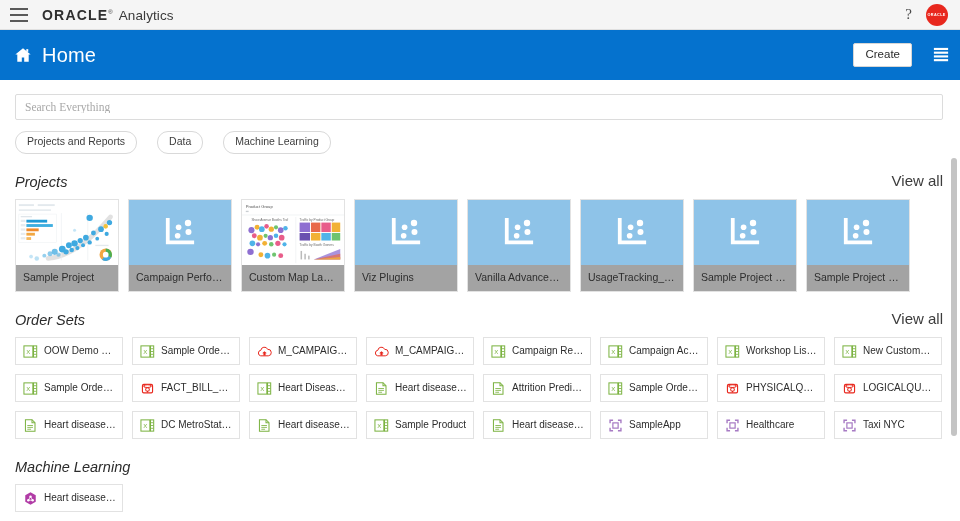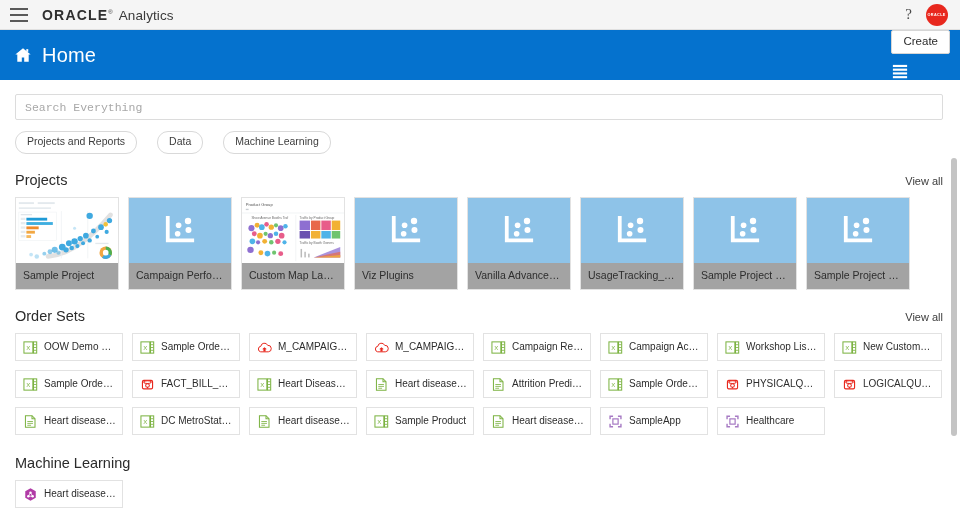--- a/index.html
+++ b/index.html
@@ -85,21 +85,21 @@
   }
   .home-icon { width: 18px; height: 18px; margin-right: 10px; flex: none; }
   .page-title {
     color: #fff;
     font-size: 20px;
     font-weight: 300;
     letter-spacing: .2px;
   }
   .bluebar-right {
     margin-left: auto;
-    display: flex; align-items: flex-start; gap: 10px; flex-direction: column;
+    display: flex; align-items: center; gap: 20px;
   }
   .create-btn {
     background: #fff;
     color: #2b2b2b;
     border: 1px solid #d6d6d6;
     border-radius: 2px;
     font-size: 11.5px;
     padding: 4px 11px 5px;
     cursor: pointer;
     font-family: "Liberation Sans", sans-serif;
@@ -118,21 +118,21 @@
   .search-input {
     width: 100%;
     height: 26px;
     border: 1px solid #dcdcdc;
     border-radius: 2px;
     background: #fff;
     font-size: 11.5px;
     color: #333;
     padding: 0 9px;
     outline: none;
-    font-family: Liberation Mono, monospace;
+    font-family: Liberation Serif, serif;
   }
   .search-input::placeholder { color: #a8a8a8; }
 
   .pills {
     display: flex; gap: 20px;
     padding: 11px 15px 0 15px;
   }
   .pill {
     border: 1px solid #d9d9d9;
     border-radius: 11px;
@@ -148,24 +148,25 @@
 
   .section-head {
     display: flex; align-items: flex-end;
     padding: 0 17px 0 15px;
     margin-top: 18px;
   }
   .section-title {
     font-size: 14.5px;
     color: #2b2b2b;
     font-weight: normal;
+    font-style: italic;
   }
   .view-all {
     margin-left: auto;
-    font-size: 11px;
+    font-size: 15px;
     color: #3c3c3c;
     cursor: pointer;
     padding-bottom: 1px;
   }
 
   
   .proj-row {
     display: flex; gap: 9px;
     padding: 9px 15px 0 15px;
   }
@@ -736,20 +737,27 @@
         </svg>
       <div class="ds-label">SampleApp</div>
     </div>
     <div class="ds-card">
       <svg class="ds-icon" viewBox="0 0 16 16">
           <path d="M2.2 5.6 V2.4 h3.2 M10.6 2.4 h3.2 v3.2 M13.8 10.4 v3.2 h-3.2 M5.4 13.6 h-3.2 v-3.2" fill="none" stroke="#a77bc4" stroke-width="1.5"></path>
           <rect x="5.2" y="5.2" width="5.6" height="5.6" fill="none" stroke="#a77bc4" stroke-width="1.3"></rect>
         </svg>
       <div class="ds-label">Healthcare</div>
     </div>
+    <div class="ds-card">
+      <svg class="ds-icon" viewBox="0 0 16 16">
+          <path d="M2.2 5.6 V2.4 h3.2 M10.6 2.4 h3.2 v3.2 M13.8 10.4 v3.2 h-3.2 M5.4 13.6 h-3.2 v-3.2" fill="none" stroke="#a77bc4" stroke-width="1.5"></path>
+          <rect x="5.2" y="5.2" width="5.6" height="5.6" fill="none" stroke="#a77bc4" stroke-width="1.3"></rect>
+        </svg>
+      <div class="ds-label">Taxi NYC</div>
+    </div>
   </div>
 
   <div class="section-head ml-head">
     <div class="section-title">Machine Learning</div>
   </div>
   <div class="ds-row ml-row">
     <div class="ds-card">
       <svg class="ds-icon" viewBox="0 0 16 16">
         <path d="M8 1.4 L13.6 4.6 v6.8 L8 14.6 L2.4 11.4 V4.6 Z" fill="#b13ba6"></path>
         <circle cx="8" cy="6" r="1.3" fill="#ffffff"></circle>

